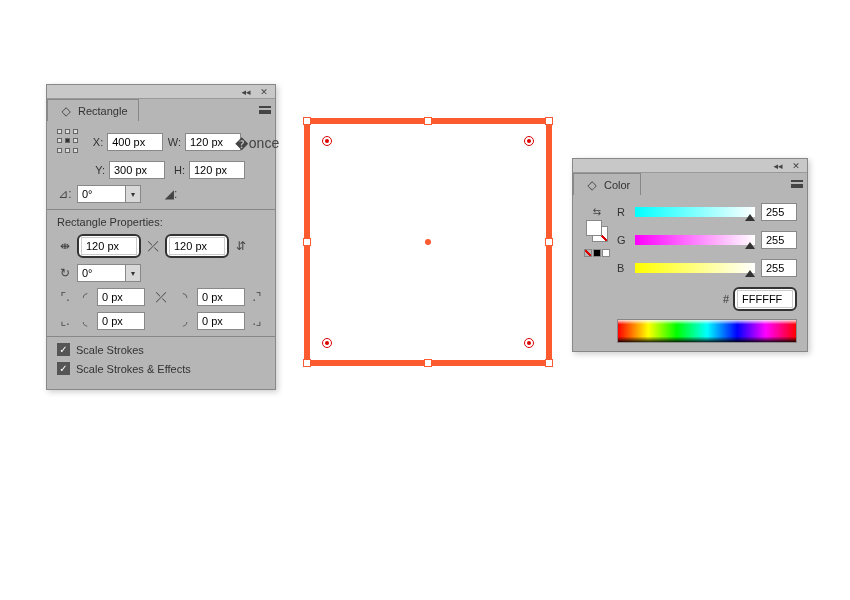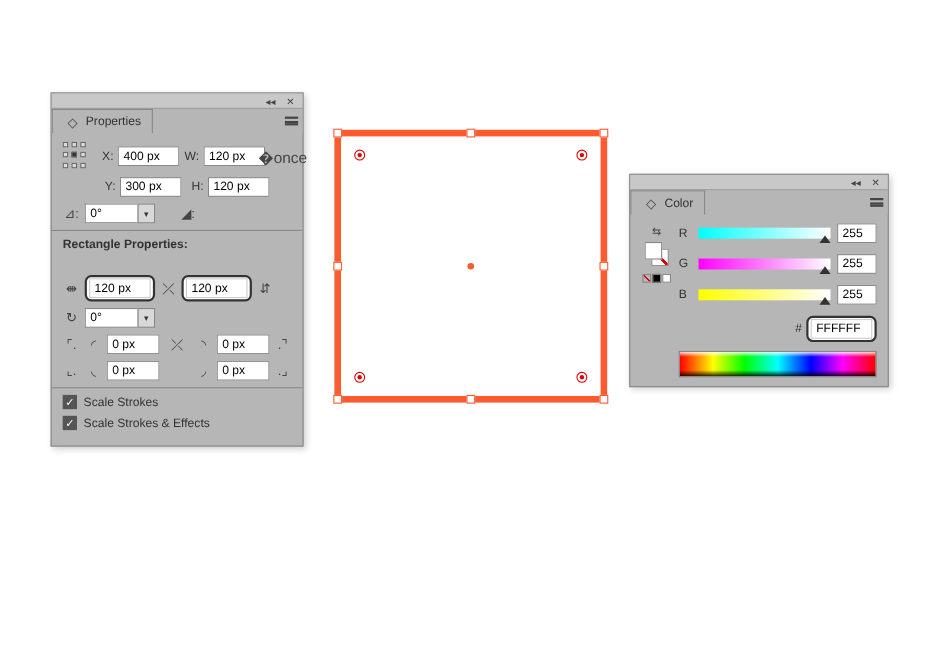--- a/index.html
+++ b/index.html
@@ -18,21 +18,21 @@
   .row { display:flex; align-items:center; gap:4px; margin-bottom:6px; }
   .lbl { font-size:11px; width:16px; text-align:right; }
   .fld { background:#fff; border:1px solid #888; height:18px; width:56px; padding:1px 4px; font-size:11px; }
   .fld-sm { width:48px; }
   .ref-grid { width:26px; height:26px; display:grid; grid-template-columns:repeat(3,1fr); grid-template-rows:repeat(3,1fr); gap:2px; margin-right:6px; }
   .ref-dot { width:5px; height:5px; border:1px solid #666; background:#ddd; }
   .ref-dot.sel { background:#333; }
   .icon { width:16px; height:16px; display:inline-flex; align-items:center; justify-content:center; font-size:12px; color:#444; }
   .link-icon { font-size:14px; }
   .hr { height:1px; background:#888; margin:6px -10px; }
-  .section-label { font-size:11px; margin-bottom:22px;font-weight:bold; }
+  .section-label { font-size:11px; margin-bottom:6px; }
   .hl { display:inline-flex; align-items:center; background:#fff; border:2px solid #333; border-radius:6px; padding:1px 2px; }
   .hl .fld { border-color:#ccc; }
   .dropdown { display:flex; }
   .dropdown .fld { border-right:none; }
   .dd-btn { width:16px; height:18px; border:1px solid #888; background:#d8d8d8; display:flex; align-items:center; justify-content:center; font-size:8px; cursor:pointer; }
   .chk { display:flex; align-items:center; gap:6px; font-size:11px; margin-bottom:6px; }
   .chk .box { width:13px; height:13px; background:#555; display:flex; align-items:center;justify-content:center; color:#fff; font-size:10px; }
 
   
   .canvas-square { position:absolute; left:304px; top:118px; width:248px; height:248px; border:6px solid #fc5a2f; background:#fff; }
@@ -66,21 +66,21 @@
 <body>
 
 <div class="panel" style="left:46px; top:84px; width:230px;">
   <div class="panel-topbar">
     <div class="mini-btn">◂◂</div>
     <div class="mini-btn">✕</div>
   </div>
   <div class="tabrow">
     <div class="tab active">
       <span class="icon">◇</span>
-      <span>Properties</span>
+      <span>Rectangle</span>
     </div>
     <div class="spacer"></div>
     <div class="menu-btn">
         <div class="menu-lines"></div>
       </div>
   </div>
   <div class="body">
     <div class="row">
       <div class="ref-grid">
         <div class="ref-dot"></div>

